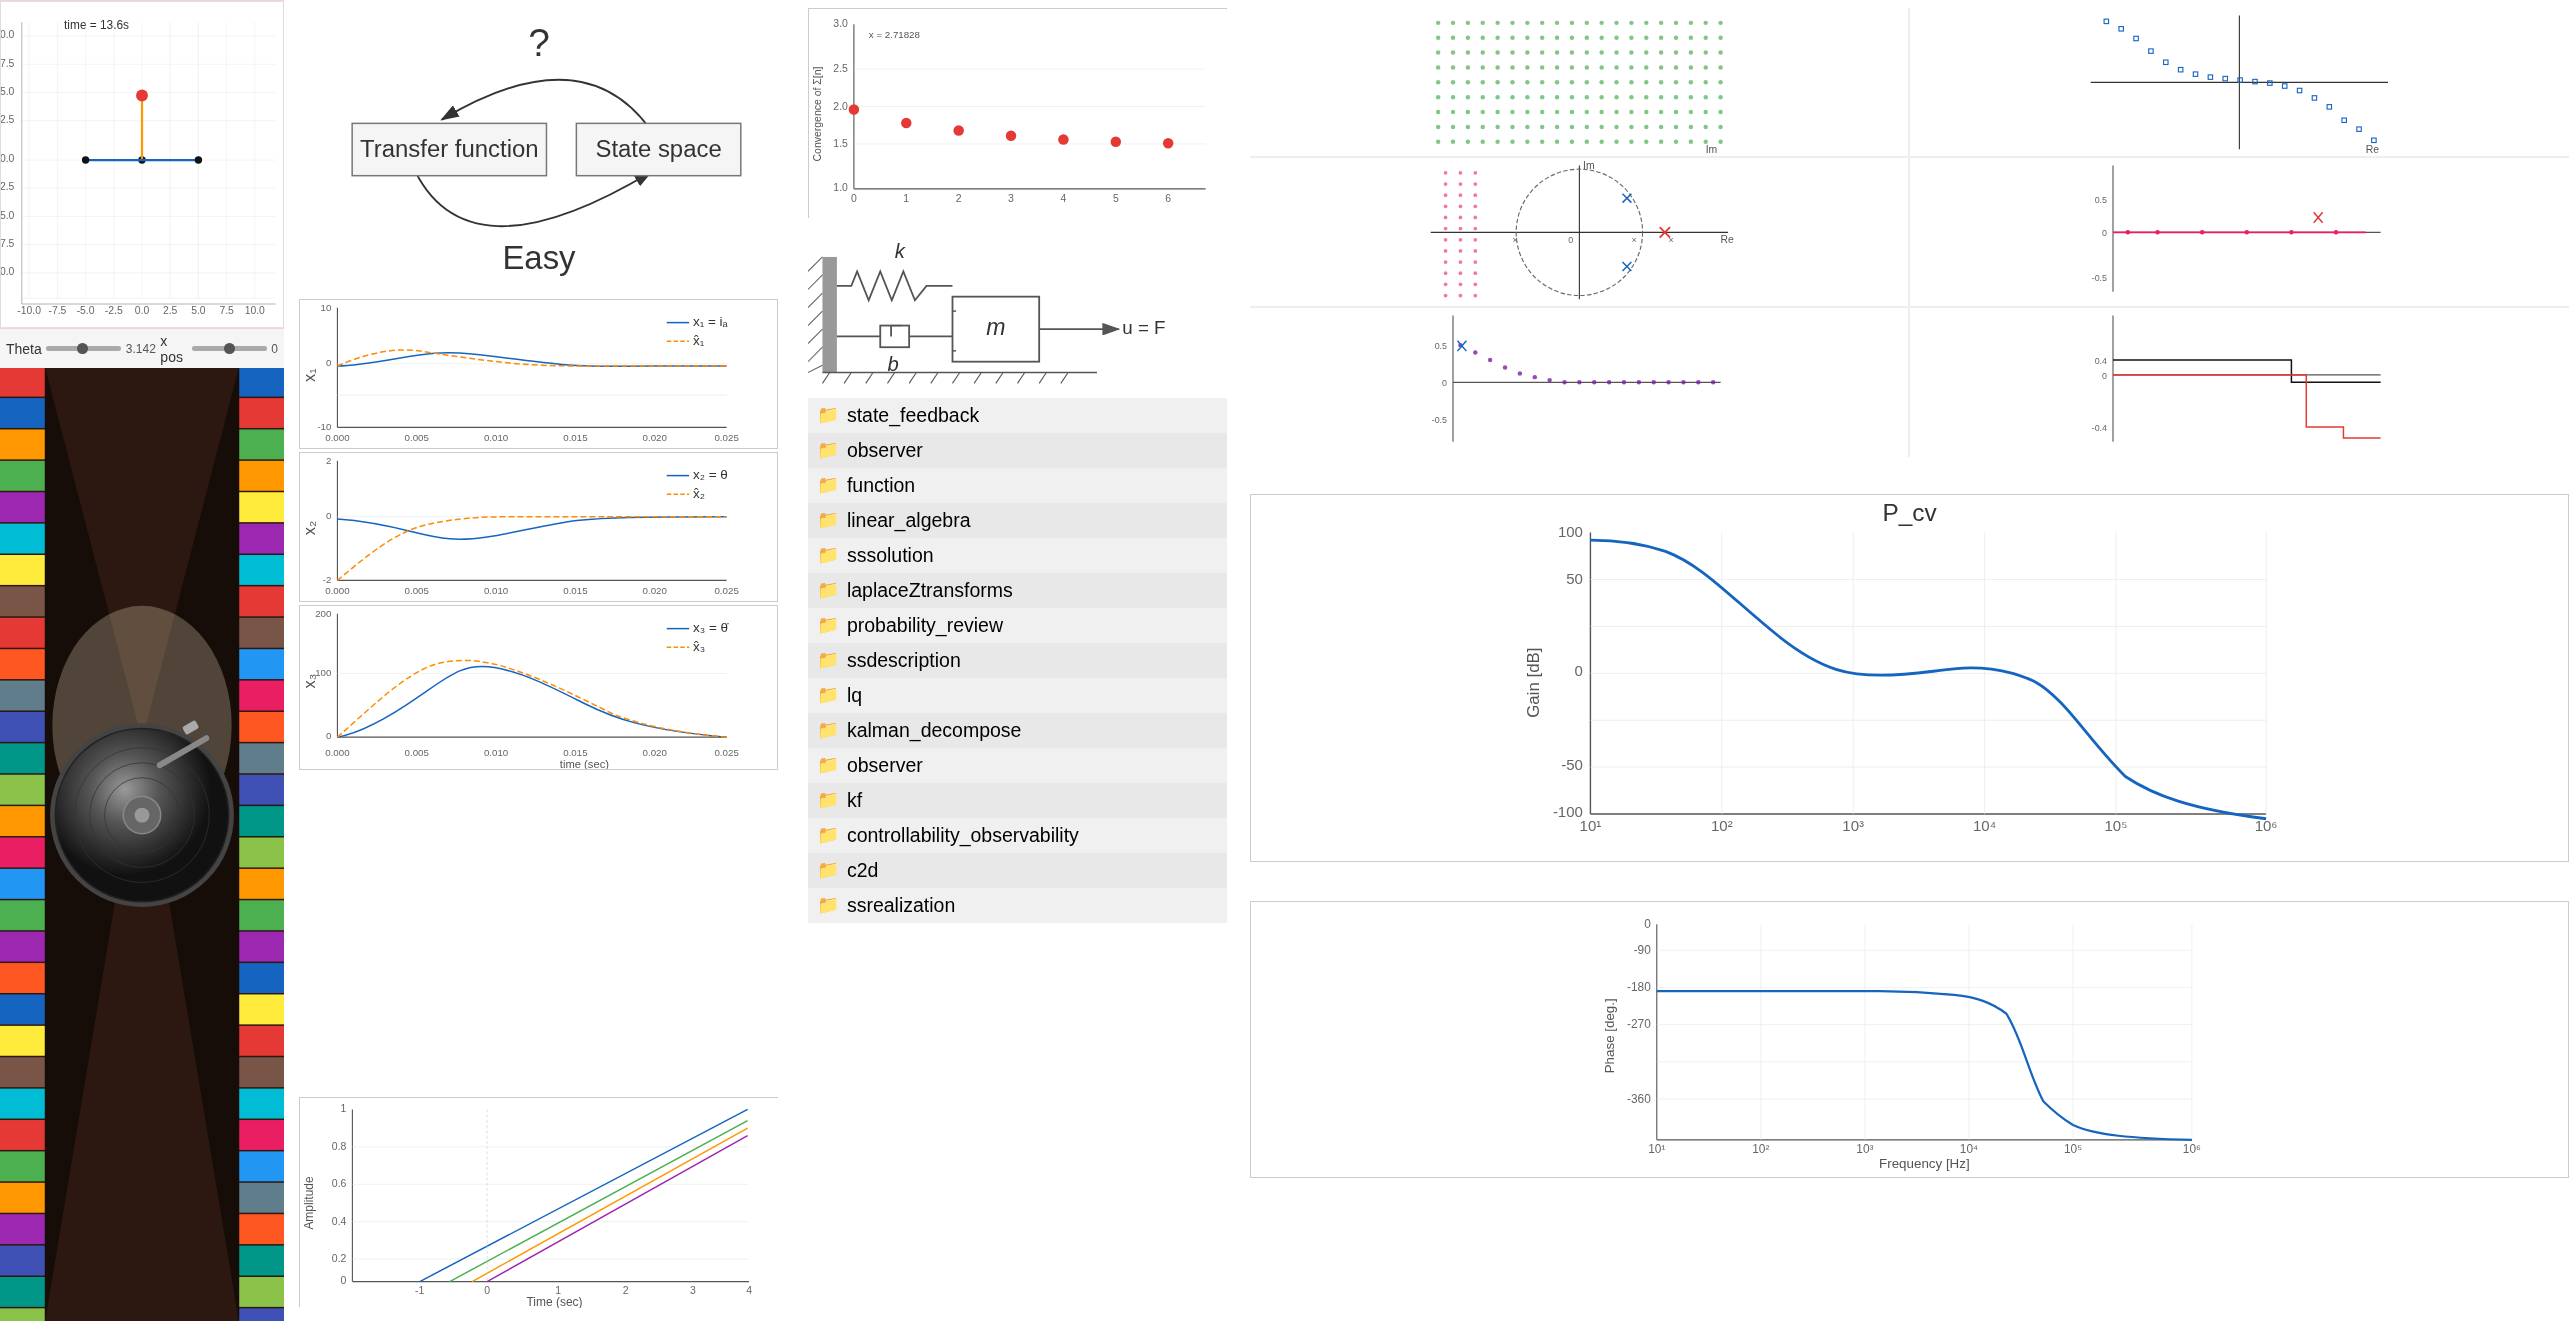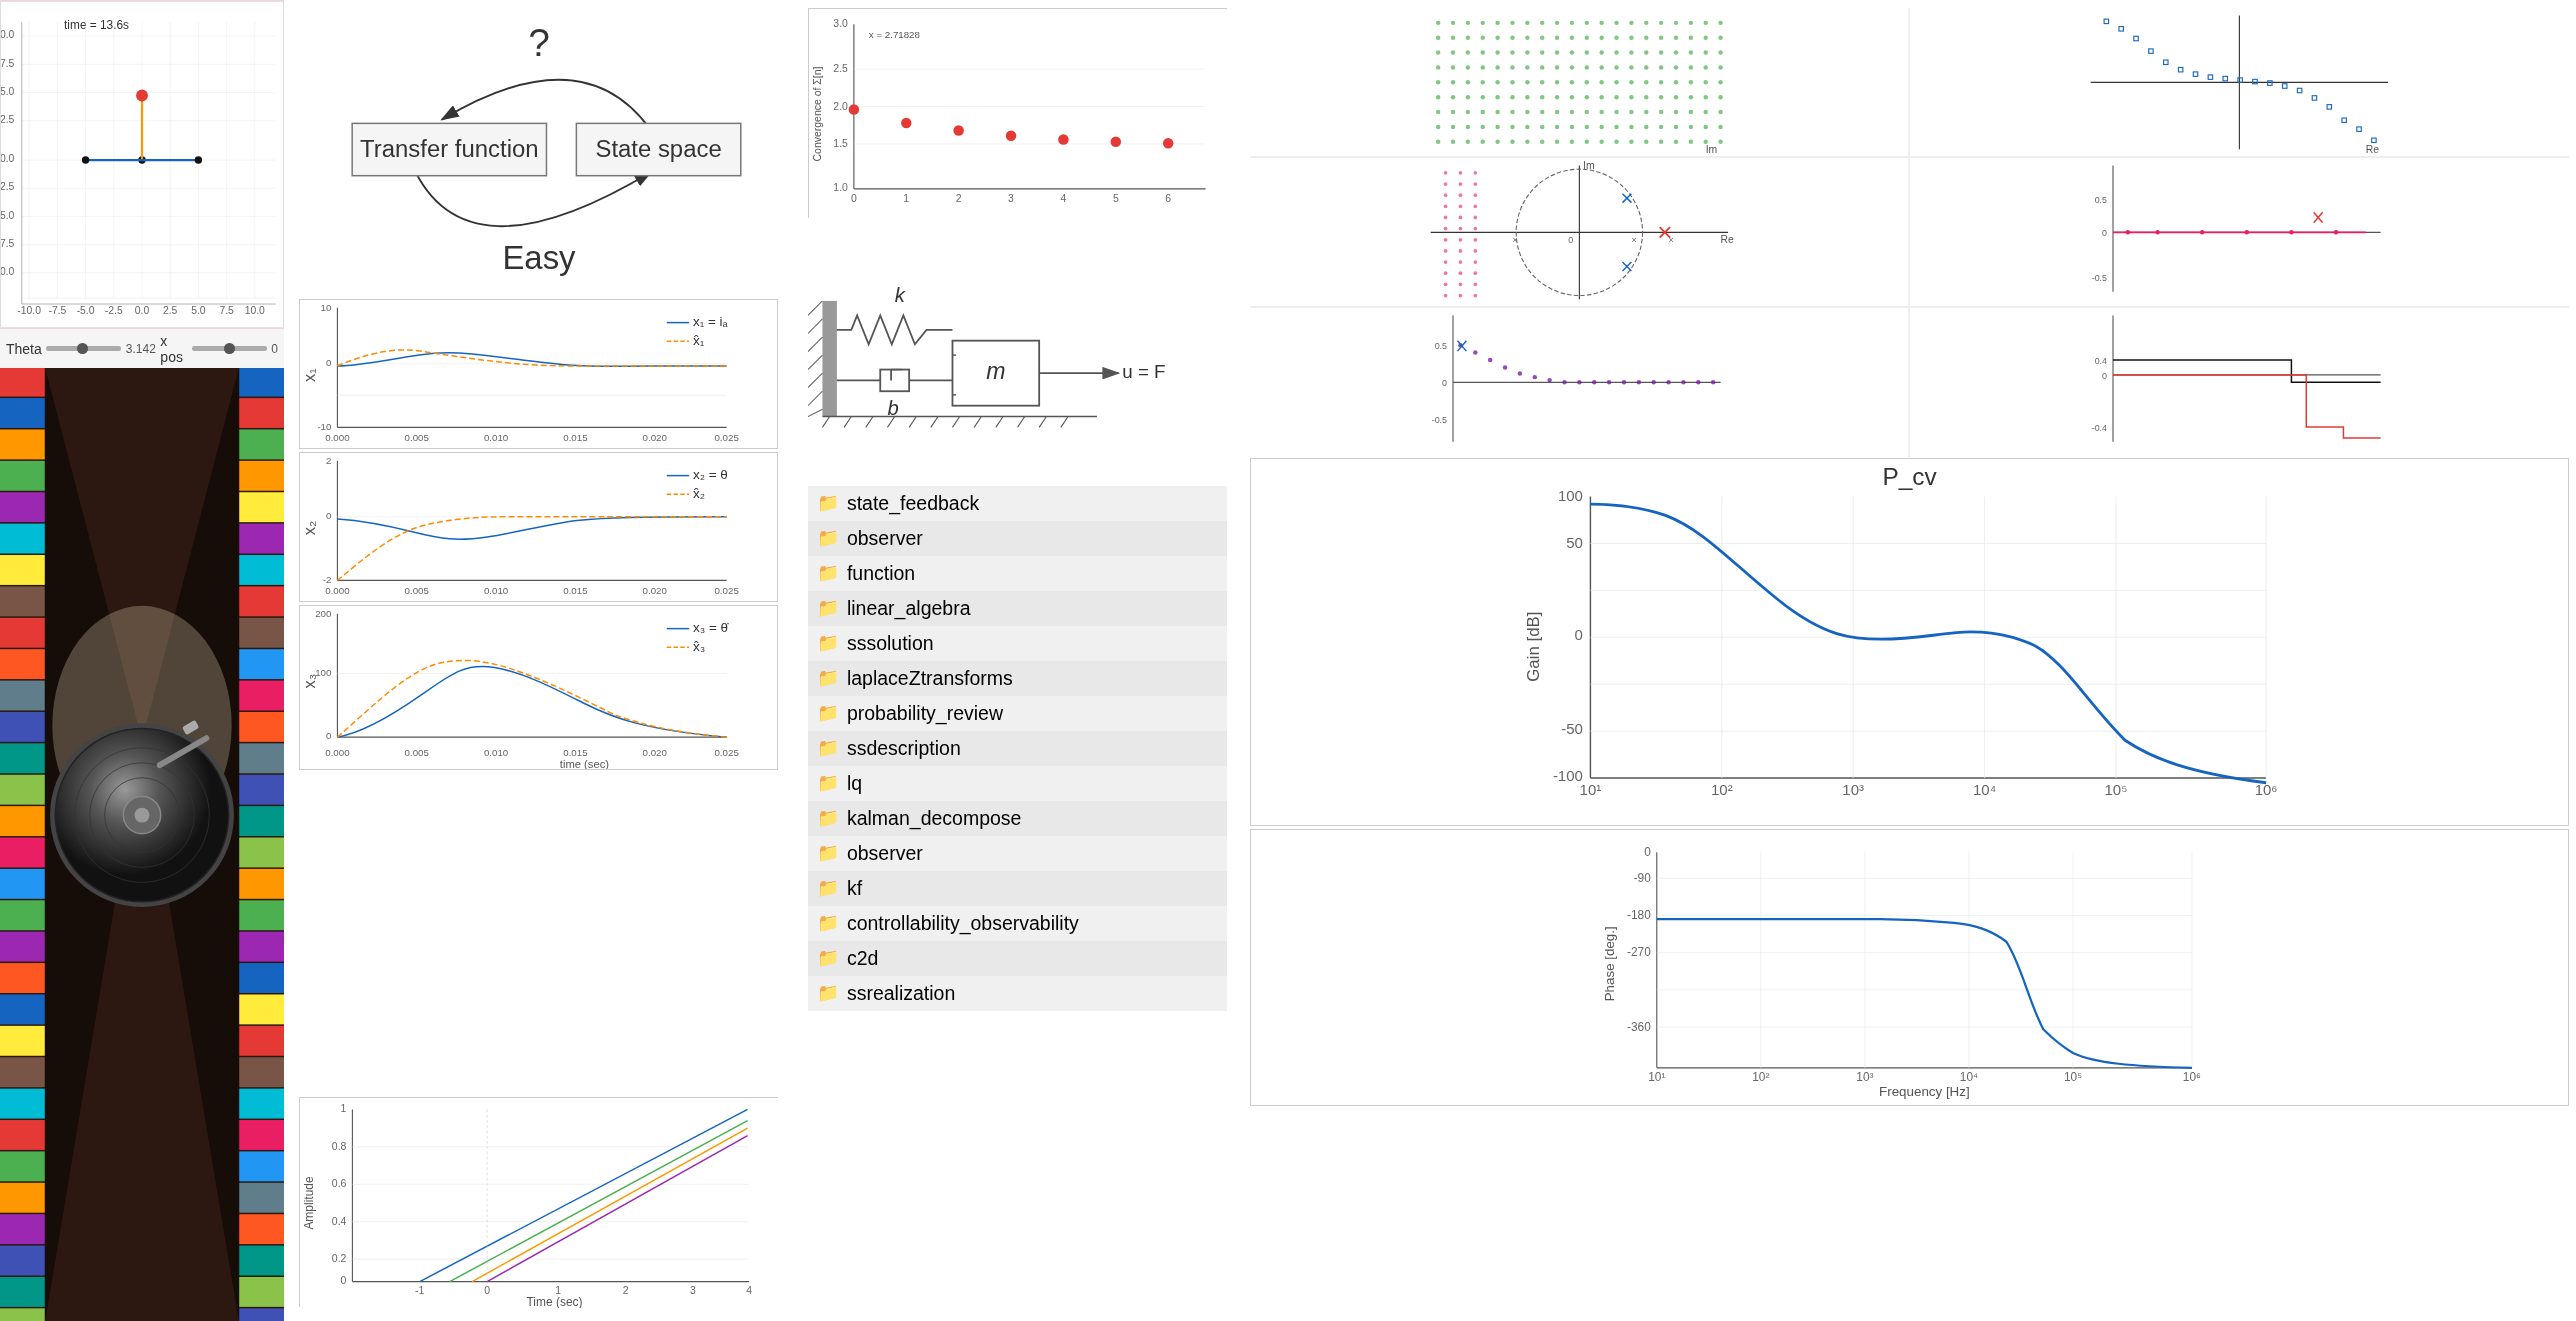--- a/index.html
+++ b/index.html
@@ -9,22 +9,22 @@
       background: #ffffff;
       font-family: Arial, sans-serif;
       overflow: hidden;
       display: flex;
       flex-direction: row;
     }
 
     
     .col1 { width: 284px; display: flex; flex-direction: column; }
     .col2 { width: 509px; display: flex; flex-direction: column; padding: 15px; }
-    .col3 { width: 449px; display: flex; flex-direction: column; padding: 7.5px 15px; gap: 44px; }
-    .col4 { flex: 1; display: flex; flex-direction: column; padding: 7.5px; }
+    .col3 { width: 449px; display: flex; flex-direction: column; padding: 7.5px 15px; }
+    .col4 { flex: 1; display: flex; flex-direction: column; padding: 7.5px; gap: 36px; }
 
     
     .pendulum-chart {
       width: 284px;
       height: 329px;
       background: #ec4899;
       border: 0.7px solid #ddd;
       position: relative;
       overflow: hidden;
     }

